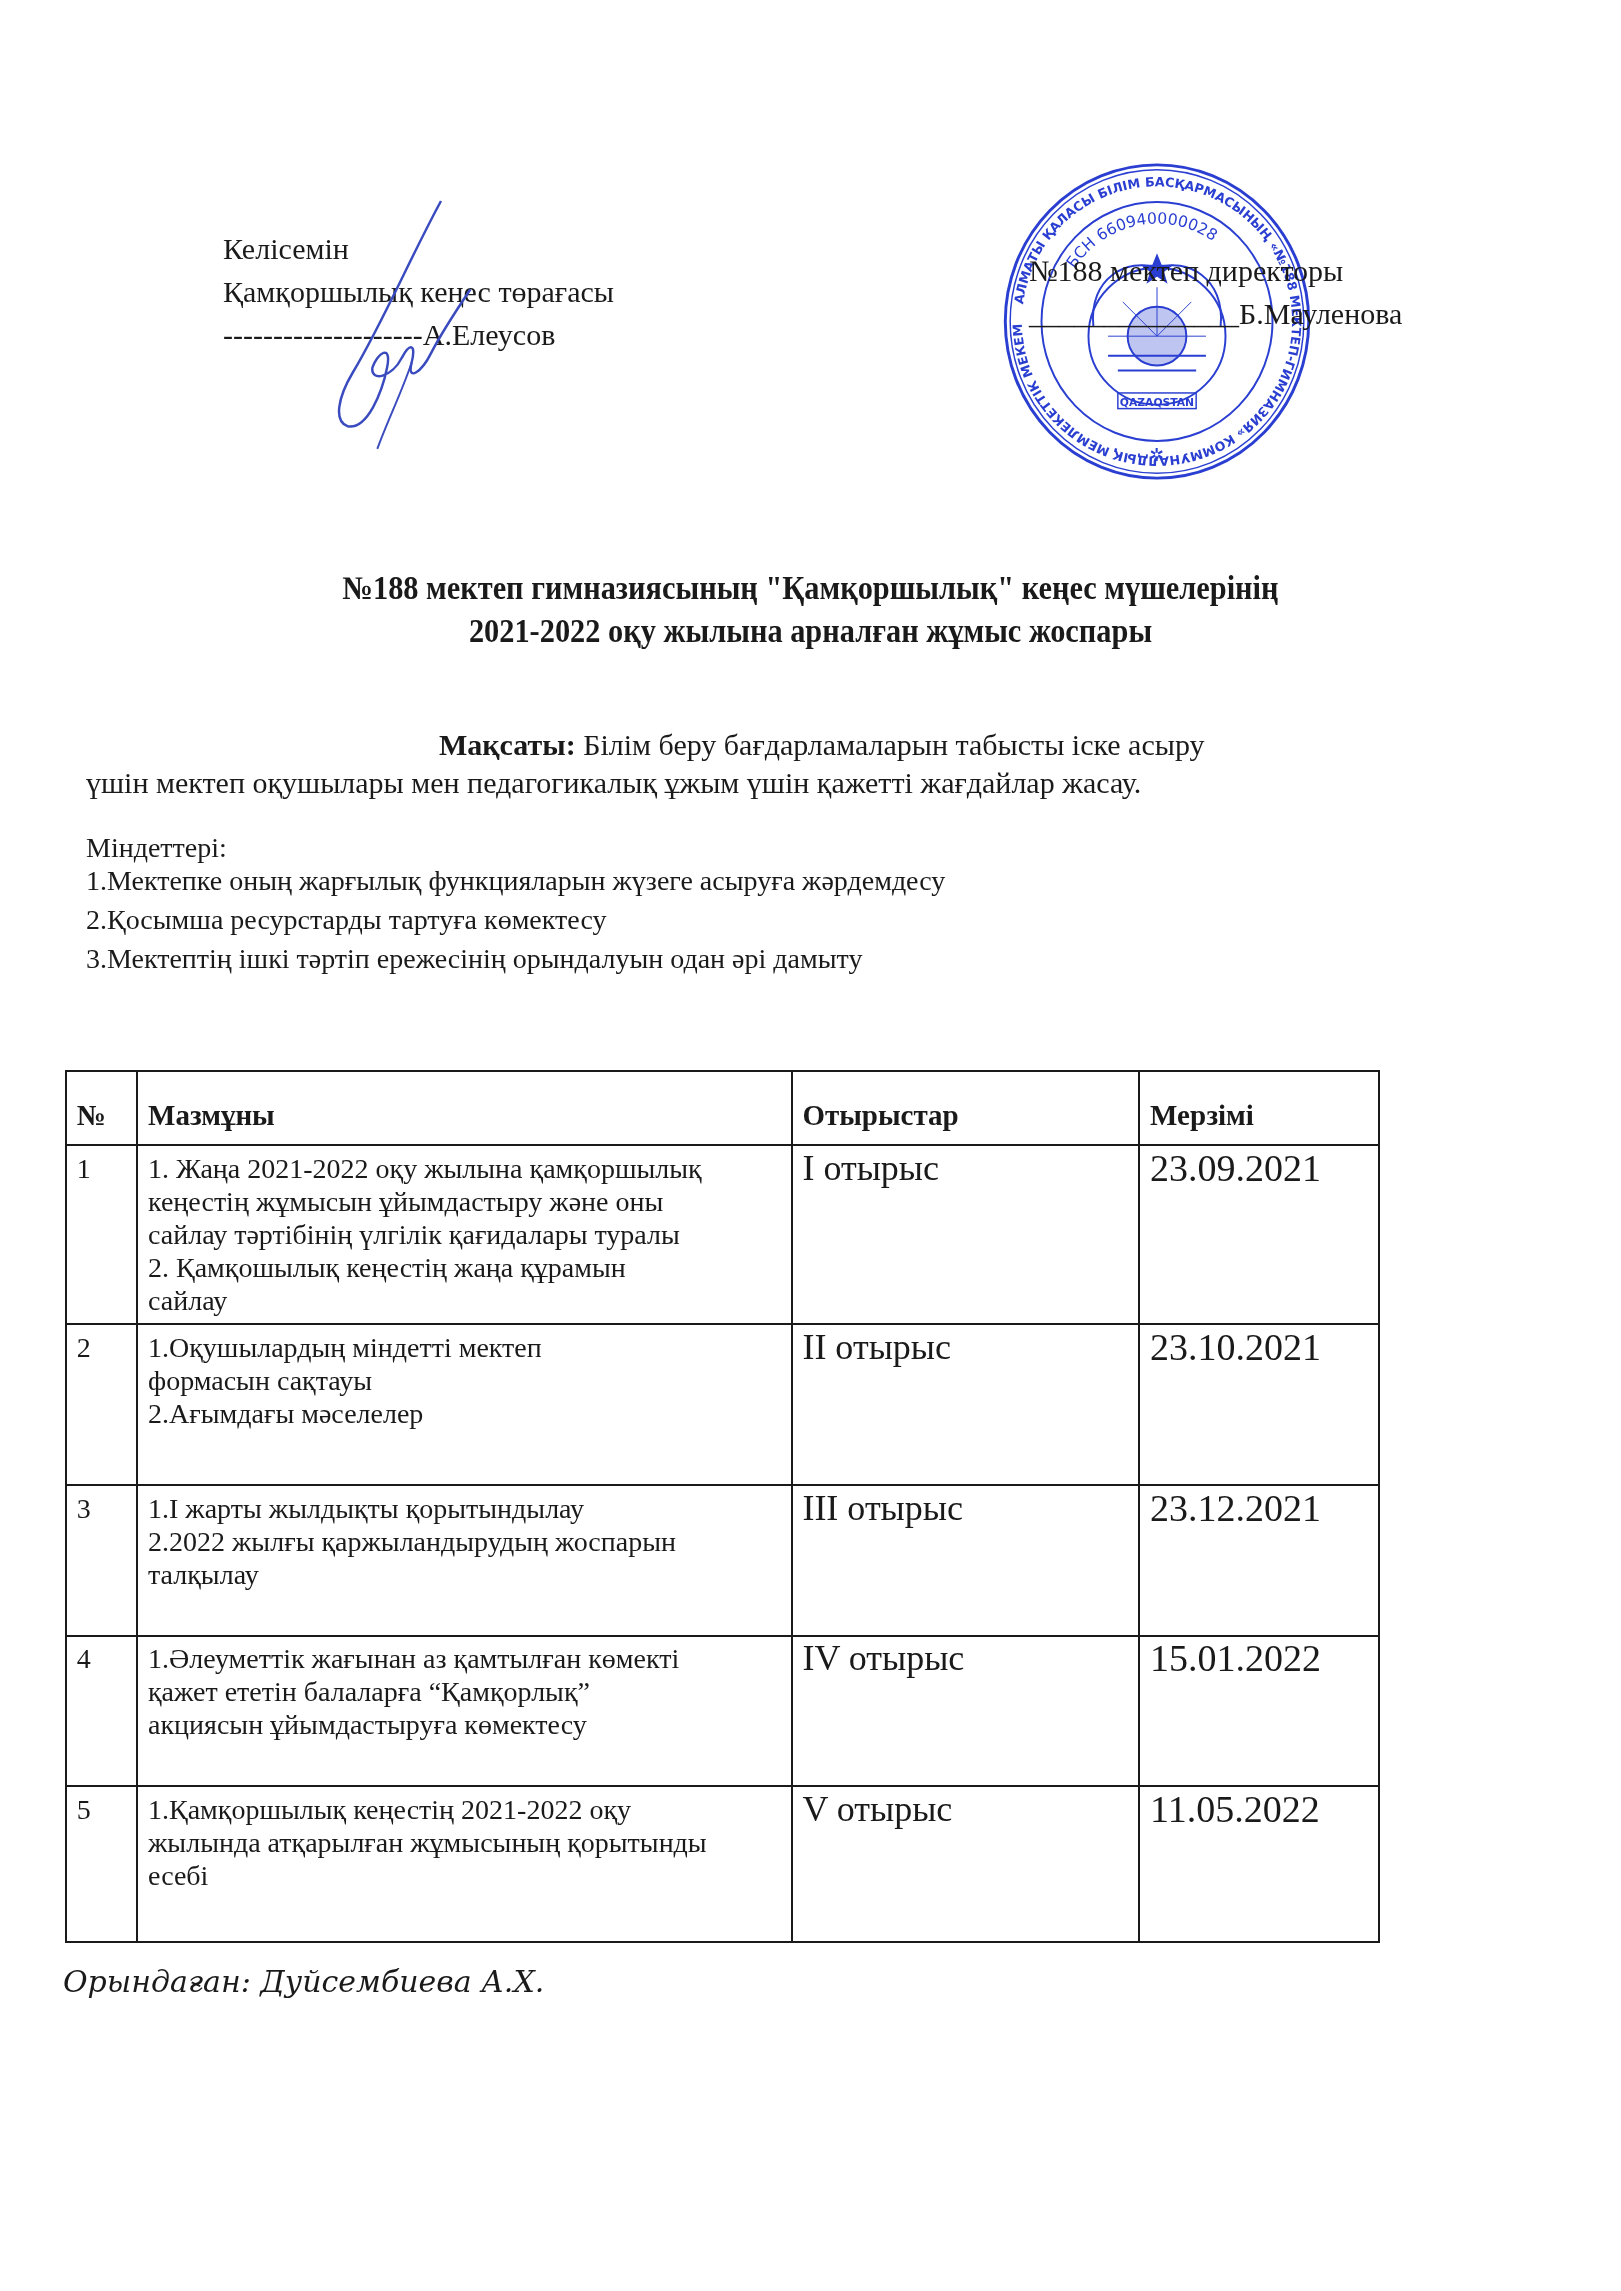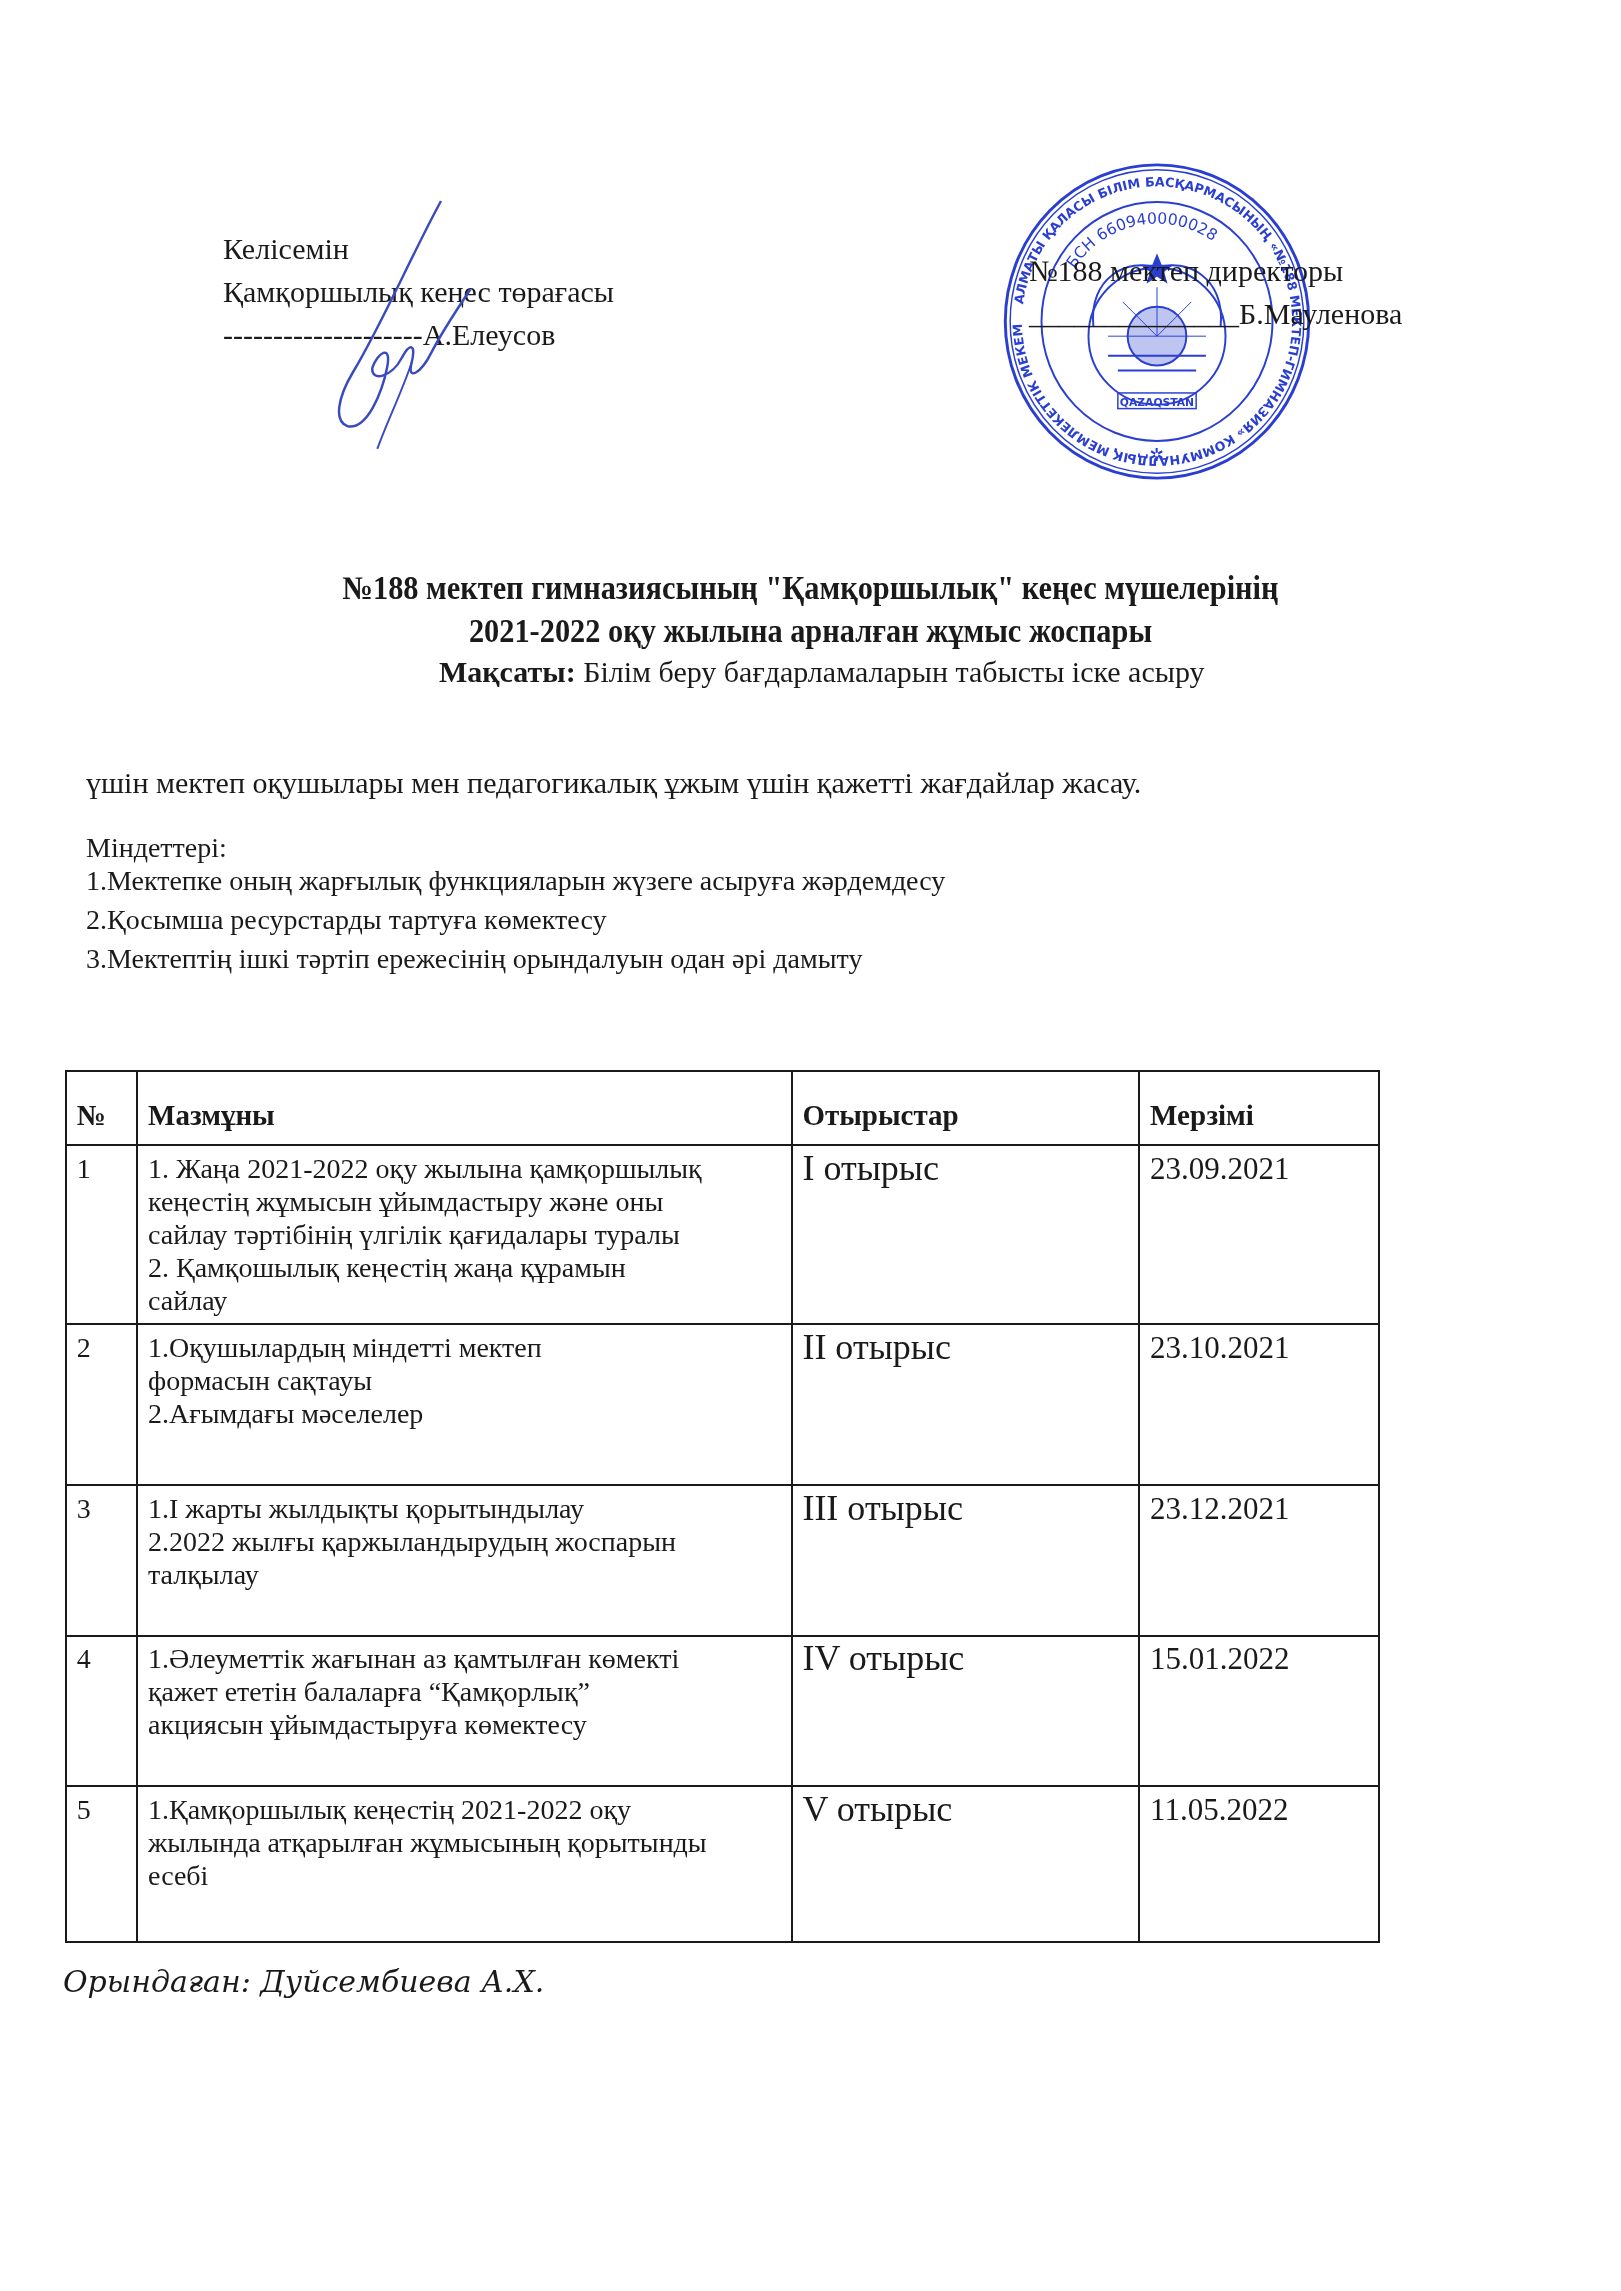--- a/index.html
+++ b/index.html
@@ -6,38 +6,38 @@
     body {
       width: 1621px; height: 2292px; background: #ffffff; position: relative; overflow: hidden;
       font-family: "Liberation Serif", "DejaVu Serif", serif; color: #1a1a1a;
     }
     .abs { position: absolute; }
     .approve-left { left: 223px; top: 227px; font-size: 30px; line-height: 43px; }
     .approve-right { left: 1029px; top: 249px; font-size: 30px; line-height: 43px; z-index: 3; }
     .signature { left: 294px; top: 196px; z-index: 2; }
     .stamp { left: 1000px; top: 160px; width: 314px; height: 323px; z-index: 1; }
     .title { left: 0; width: 1621px; top: 567px; text-align: center; font-weight: bold; font-size: 33px; line-height: 43px; font-family: "Liberation Serif", serif; transform: scaleX(0.92); }
-    .goal1 { left: 439px; top: 655px; font-size: 30px; }
+    .goal1 { left: 439px; top: 728px; font-size: 30px; }
     .goal1 b { font-weight: bold; }
     .goal2 { left: 86px; top: 766px; font-size: 30px; }
     .tasks { left: 86px; top: 835px; font-size: 28px; line-height: 39px; }
     .tasks .head { line-height: 25.5px; }
     table.plan {
       position: absolute; left: 65px; top: 1070px; width: 1315px; border-collapse: collapse;
       font-size: 28px; line-height: 33px;
     }
     table.plan td, table.plan th {
       border: 2.9px solid #1a1a1a; vertical-align: top; text-align: left; padding: 5.9px 9.8px; font-weight: normal;
     }
     table.plan th { font-weight: bold; font-size: 29px; padding-top: 27.4px; padding-bottom: 11.8px; vertical-align: bottom; }
     .c-num { width: 49px; }
     .c-content { width: 627px; border-radius: 31px; }
     .c-session { width: 323px; }
     .c-date { width: 216px; }
-    td.date-cell { padding-top: 17.6px; font-size: 31px; border-radius: 17px; }
+    td.date-cell { padding-top: 17.6px; font-size: 38px; border-radius: 17px; }
     td.session-cell { padding-top: 9.8px; font-size: 36px; }
     .row1 td { height: 147px; }
     .row2 td { height: 147px; }
     .row3 td { height: 137px; }
     .row4 td { height: 137px; }
     .row5 td { height: 142px; }
     .line { display: block; }
     .footer { left: 63px; top: 1964px; font-size: 30px; font-style: italic; font-family: "DejaVu Serif", serif; }
   </style>
 </head>

